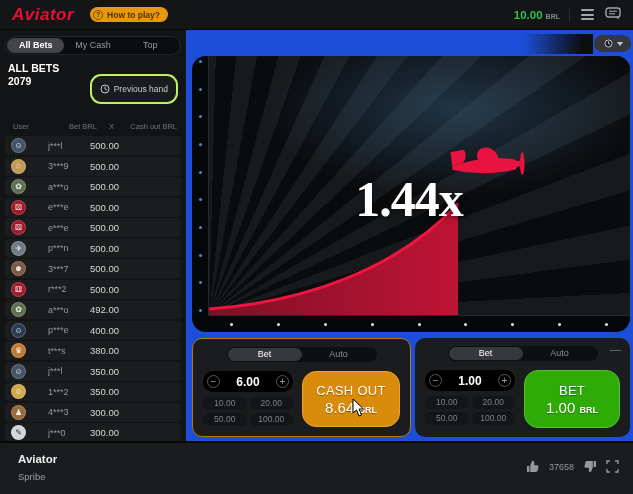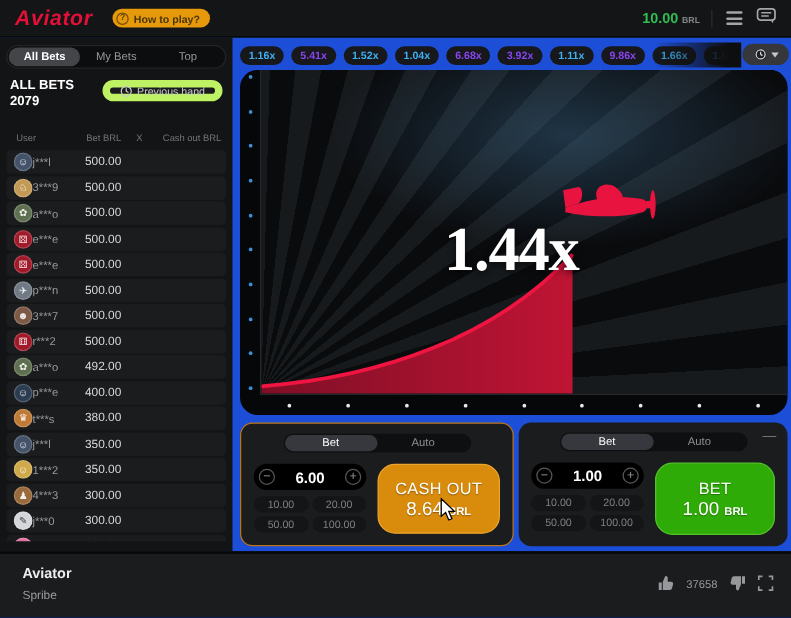--- a/index.html
+++ b/index.html
@@ -26,35 +26,35 @@
   .burger { display:flex; flex-direction:column; gap:2.5px; cursor:pointer; padding:2px; }
   .burger i { display:block; width:13px; height:2px; background:#a3a5a7; border-radius:1px; }
   .chat-ic { cursor:pointer; }
   
   .sidebar { position:absolute; left:0; top:30px; width:186px; height:411px; background:#131415; padding:6px 5px 0 5px; }
   .side-tabs { height:19px; background:#0c0d0e; border:1px solid #242527; border-radius:12px; display:flex; align-items:center; padding:1px; }
   .side-tab { flex:1; text-align:center; font-size:9px; color:#95979a; line-height:15px; border-radius:10px; cursor:pointer; }
   .side-tab.active { background:#434549; color:#fff; font-weight:bold; }
   .side-head { margin-top:7px; display:flex; align-items:flex-start; padding:0 3px; }
   .ab-title { font-size:10.5px; font-weight:bold; color:#fff; line-height:1.25; }
-  .prev-hand { margin-left:auto; margin-top:2px; display:flex; align-items:center; gap:4px; border:6px solid #bef264;
-    background:#1a1b1c; border-radius:11px; height:17px; padding:0 8px; cursor:pointer; }
+  .prev-hand { margin-left:auto; margin-top:12px; display:flex; align-items:center; gap:4px; border:2px solid #bef264;
+    background:#1a1b1c; border-radius:11px; height:30px; padding:0 8px; cursor:pointer; }
   .prev-hand span { font-size:8.5px; color:#c9cacc; }
   .col-heads { position:relative; height:11px; margin-top:18px; font-size:7.5px; color:#737579; }
   .col-heads .c-user { position:absolute; left:8px; }
   .col-heads .c-bet  { position:absolute; left:64px; }
   .col-heads .c-x    { position:absolute; left:104px; }
   .col-heads .c-cash { position:absolute; right:4px; }
   .bets-list { margin-top:3px; height:313px; overflow:hidden; }
   .bet-row { height:19px; border-radius:4px; background:#1b1c1d; margin-bottom:1.5px;
     display:flex; align-items:center; padding:0 6px; }
   .avatar { width:15px; height:15px; border-radius:50%; border:1px solid rgba(255,255,255,.18);
     display:flex; align-items:center; justify-content:center; font-size:8px; color:rgba(255,255,255,.9);
     flex:0 0 15px; overflow:hidden; }
-  .bet-user { font-size:9px; color:#97999c; width:40px; margin-left:0; white-space:nowrap; }
+  .bet-user { font-size:9px; color:#97999c; width:40px; margin-left:22px; white-space:nowrap; }
   .bet-amount { font-size:9.5px; color:#d7d8d9; margin-left:2px; }
   .fair-strip { position:absolute; left:0; bottom:0; width:186px; height:14px; background:#0a0b0c;
     display:flex; align-items:center; padding:0 7px; gap:3px; }
   .fair-strip .fs-pre { font-size:7px; color:#808285; }
   .fair-strip .fs-fair { font-size:7.5px; font-weight:bold; color:#e9eaec; }
   .fair-strip .fs-pow { font-size:7px; color:#6f7174; margin-left:auto; }
   .fair-strip .fs-brand { font-size:7.5px; font-weight:bold; color:#d7d8da; border:1px solid #5a5b5e; border-radius:2px; padding:0 2px; letter-spacing:.5px; }
   .check-ic { width:9px; height:9px; border-radius:50%; background:#27a844; color:#fff; font-size:6.5px;
     display:flex; align-items:center; justify-content:center; font-weight:bold; }
   
@@ -152,21 +152,21 @@
             <line x1="4" y1="4.2" x2="12" y2="4.2" stroke="#a3a5a7" stroke-width="1.1"></line>
             <line x1="4" y1="6.8" x2="10" y2="6.8" stroke="#a3a5a7" stroke-width="1.1"></line>
           </svg>
       </div>
     </div>
   </div>
 
   <div class="sidebar">
     <div class="side-tabs" id="side-tabs">
         <div class="side-tab active">All Bets</div>
-        <div class="side-tab">My Bets</div>
+        <div class="side-tab">My Cash</div>
         <div class="side-tab">Top</div>
       </div>
     <div class="side-head">
       <div class="ab-title">
         <div>ALL BETS</div>
         <div>2079</div>
       </div>
       <div class="prev-hand">
         <svg width="10" height="10" viewBox="0 0 10 10">
             <circle cx="5" cy="5" r="4" fill="none" stroke="#c9cacc" stroke-width="1"></circle>
@@ -259,32 +259,20 @@
         </div>
         <div class="bet-row">
           <span class="avatar" style="background: rgb(226, 116, 162);">❀</span>
           <span class="bet-user">r***y</span>
           <span class="bet-amount">290.00</span>
         </div>
       </div>
   </div>
 
   <div class="gamecol">
-    <div class="chips-row" id="chips-row">
-        <span class="chip" style="color: rgb(63, 176, 240);">1.16x</span>
-        <span class="chip" style="color: rgb(138, 69, 240);">5.41x</span>
-        <span class="chip" style="color: rgb(63, 176, 240);">1.52x</span>
-        <span class="chip" style="color: rgb(63, 176, 240);">1.04x</span>
-        <span class="chip" style="color: rgb(138, 69, 240);">6.68x</span>
-        <span class="chip" style="color: rgb(138, 69, 240);">3.92x</span>
-        <span class="chip" style="color: rgb(63, 176, 240);">1.11x</span>
-        <span class="chip" style="color: rgb(138, 69, 240);">9.86x</span>
-        <span class="chip" style="color: rgb(63, 176, 240);">1.66x</span>
-        <span class="chip" style="color: rgb(63, 176, 240);">1.01x</span>
-      </div>
     <div class="chips-fade"></div>
     <div class="hist-pill">
       <svg width="11" height="11" viewBox="0 0 11 11">
           <circle cx="5.5" cy="5.5" r="4.6" fill="#1d1e21"></circle>
           <circle cx="5.5" cy="5.5" r="3.6" fill="none" stroke="#cdcfd1" stroke-width="1"></circle>
           <path d="M5.5 3.4 V5.5 L7 6.5" stroke="#cdcfd1" stroke-width="1" fill="none"></path>
         </svg>
       <span class="caret"></span>
     </div>
 

